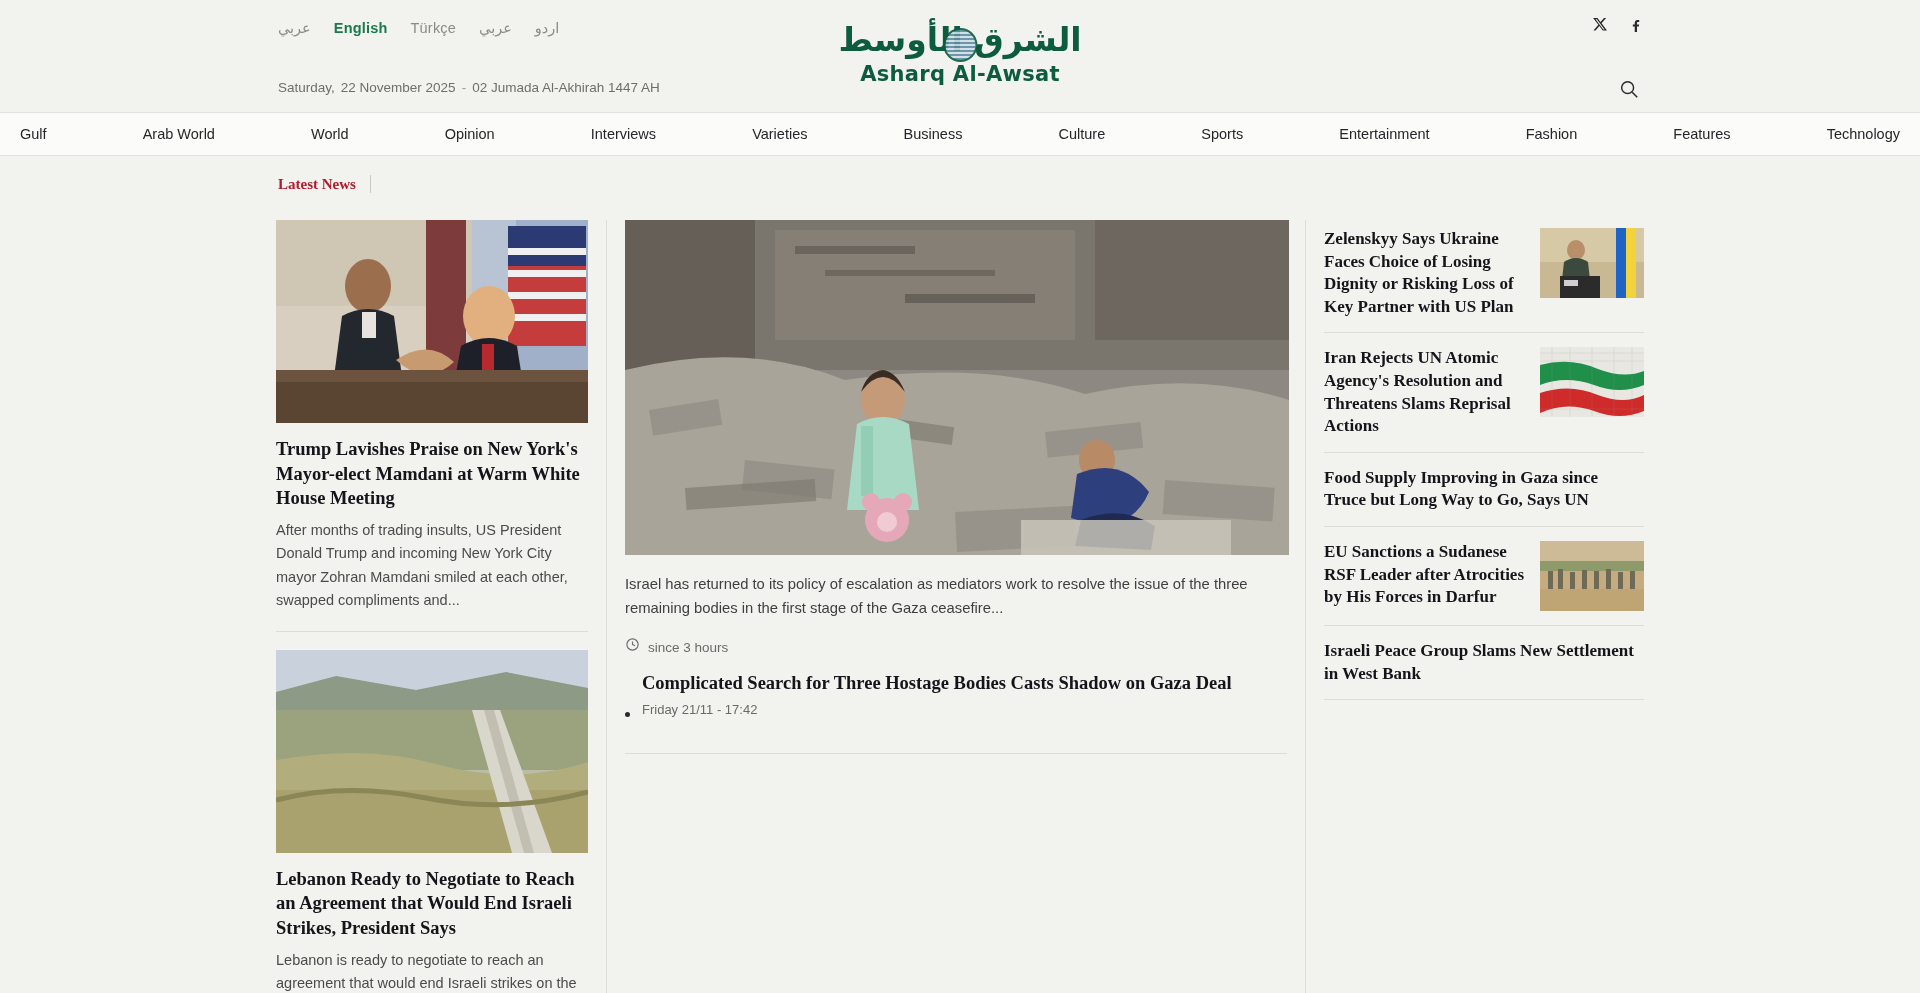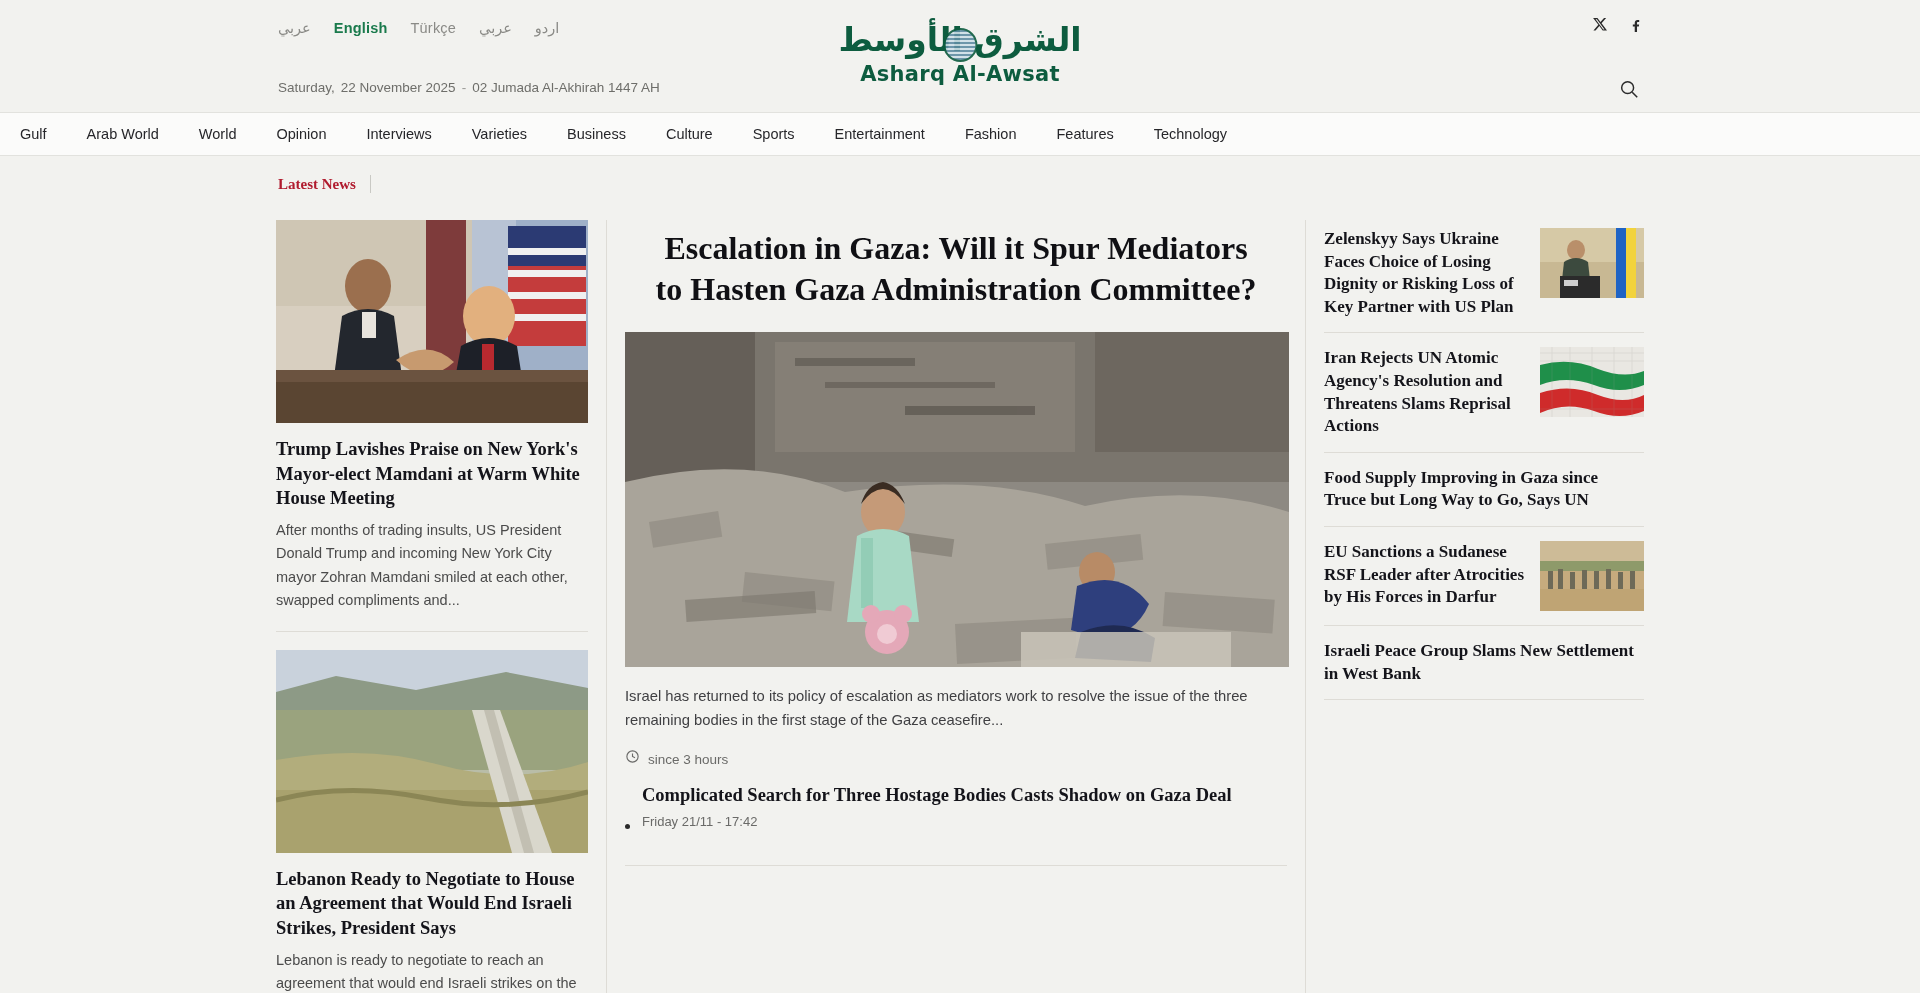--- a/index.html
+++ b/index.html
@@ -87,21 +87,21 @@
   }
 
   
   .nav {
     height: 44px;
     background: #fbfbfa;
     border-top: 1px solid #e2e2de;
     border-bottom: 1px solid #e2e2de;
     display: flex;
     align-items: center;
-    justify-content: flex-start;
+    justify-content: space-between;
     gap: 0;
   }
   .nav-item {
     font-size: 14.5px;
     color: #26262a;
     padding: 0 20px;
     cursor: pointer;
     white-space: nowrap;
   }
 
@@ -358,27 +358,26 @@
           <rect width="312" height="42" fill="#c9d2dc"></rect>
           <path d="M0 42 L60 26 L140 40 L230 22 L312 38 L312 62 L0 62z" fill="#8d9a86"></path>
           <rect y="60" width="312" height="60" fill="#9aa37e"></rect>
           <path d="M0 110 q90 -16 160 4 q80 22 152 -2 l0 30 L0 150z" fill="#b2ad7c"></path>
           <rect y="140" width="312" height="63" fill="#a9a26e"></rect>
           <path d="M196 60 L236 203 L276 203 L224 60z" fill="#d9d7cc"></path>
           <path d="M208 60 L248 203 L258 203 L218 60z" fill="#c2bfb2"></path>
           <path d="M0 150 q70 -18 150 -2 q80 16 162 -6" stroke="#8b8655" stroke-width="5" fill="none"></path>
         </svg>
       </div>
-      <h3>Lebanon Ready to Negotiate to House an Agreement that Would End Israeli Strikes, President Says</h3>
+      <h3>Lebanon Ready to Negotiate to Reach an Agreement that Would End Israeli Strikes, President Says</h3>
       <p>Lebanon is ready to negotiate to reach an agreement that would end Israeli strikes on the country and lead to Israeli withdrawal...</p>
     </div>
   </div>
 
   <div class="col-mid">
-    <h1 class="lead-title">Escalation in Gaza: Will it Spur Mediators to Hasten Gaza Administration Committee?</h1>
 
     <div class="lead-img">
       <svg class="ph" viewBox="0 0 664 335" preserveAspectRatio="none">
         <rect width="664" height="335" fill="#8d8982"></rect>
         <rect width="664" height="150" fill="#7a756d"></rect>
         <rect x="0" y="0" width="130" height="150" fill="#655f58"></rect>
         <rect x="470" y="0" width="194" height="120" fill="#6d675f"></rect>
         <rect x="150" y="10" width="300" height="110" fill="#857f76"></rect>
         <g opacity=".55">
           <rect x="170" y="26" width="120" height="8" fill="#55504a"></rect>

